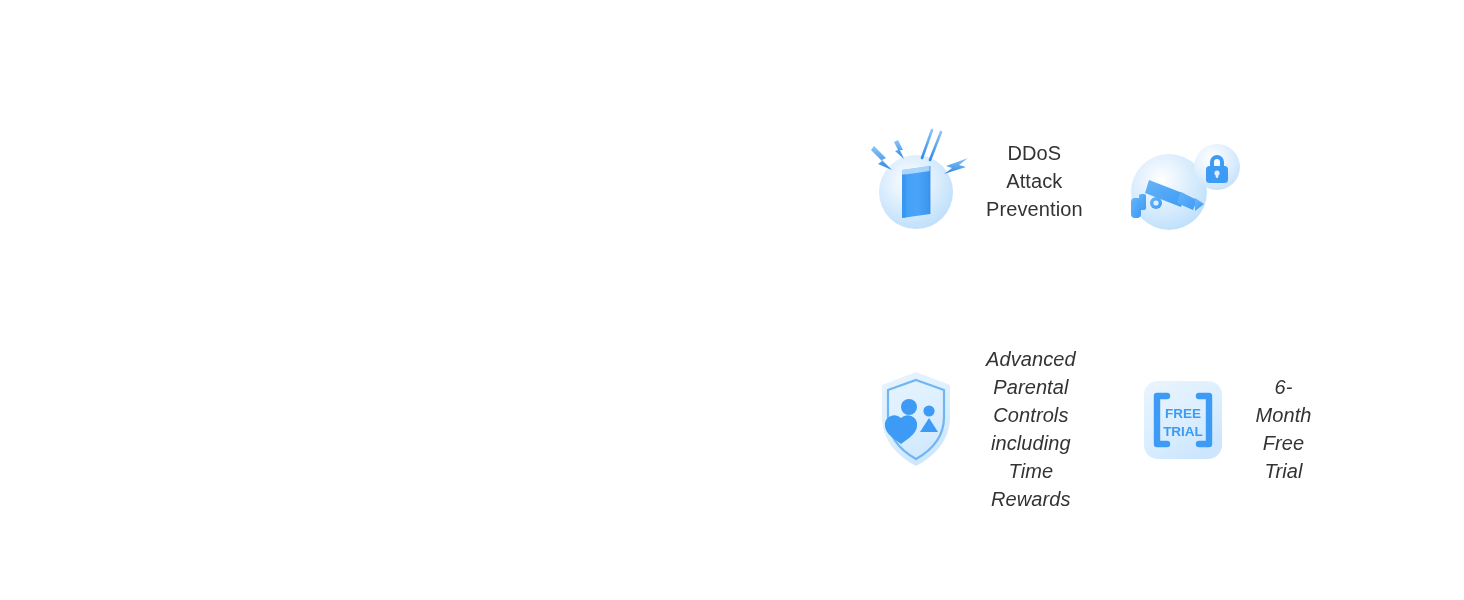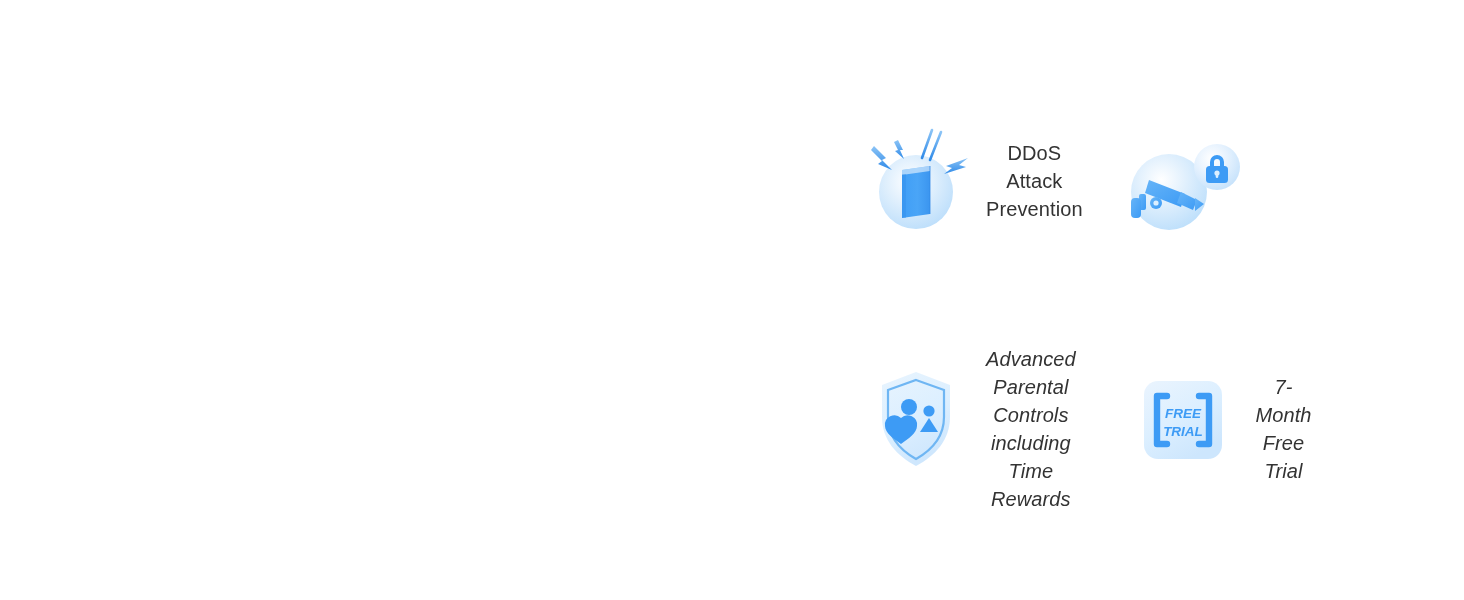--- a/index.html
+++ b/index.html
@@ -36,21 +36,20 @@
     align-items: center;
     text-align: center;
   }
   .icon-stage {
     width: 140px;
     height: 130px;
     position: relative;
     display: flex;
     align-items: center;
     justify-content: center;
-    font-style: italic;
   }
   .feature-label {
     margin-top: 12px;
     font-size: 20px;
     line-height: 28px;
     color: #333333;
     letter-spacing: 0.1px;
     white-space: pre-line;
     font-weight: 400;
   }
@@ -200,17 +199,17 @@
 
         <g stroke="#3d9bf5" stroke-width="6.4" stroke-linecap="round" stroke-linejoin="round" fill="none">
           <path d="M56 36 L46 36 L46 84 L56 84"></path>
           <path d="M88 36 L98 36 L98 84 L88 84"></path>
         </g>
 
         <text x="72" y="58" text-anchor="middle" font-family="'Liberation Sans', sans-serif" font-size="13.5" font-weight="bold" fill="#3d9bf5">FREE</text>
         <text x="72" y="76" text-anchor="middle" font-family="'Liberation Sans', sans-serif" font-size="13.5" font-weight="bold" fill="#3d9bf5">TRIAL</text>
       </svg>
     </div>
-    <div class="feature-label">7-Month
+    <div class="feature-label">6-Month
 Free Trial</div>
   </div>
 
 </div>
 
 </body></html>

